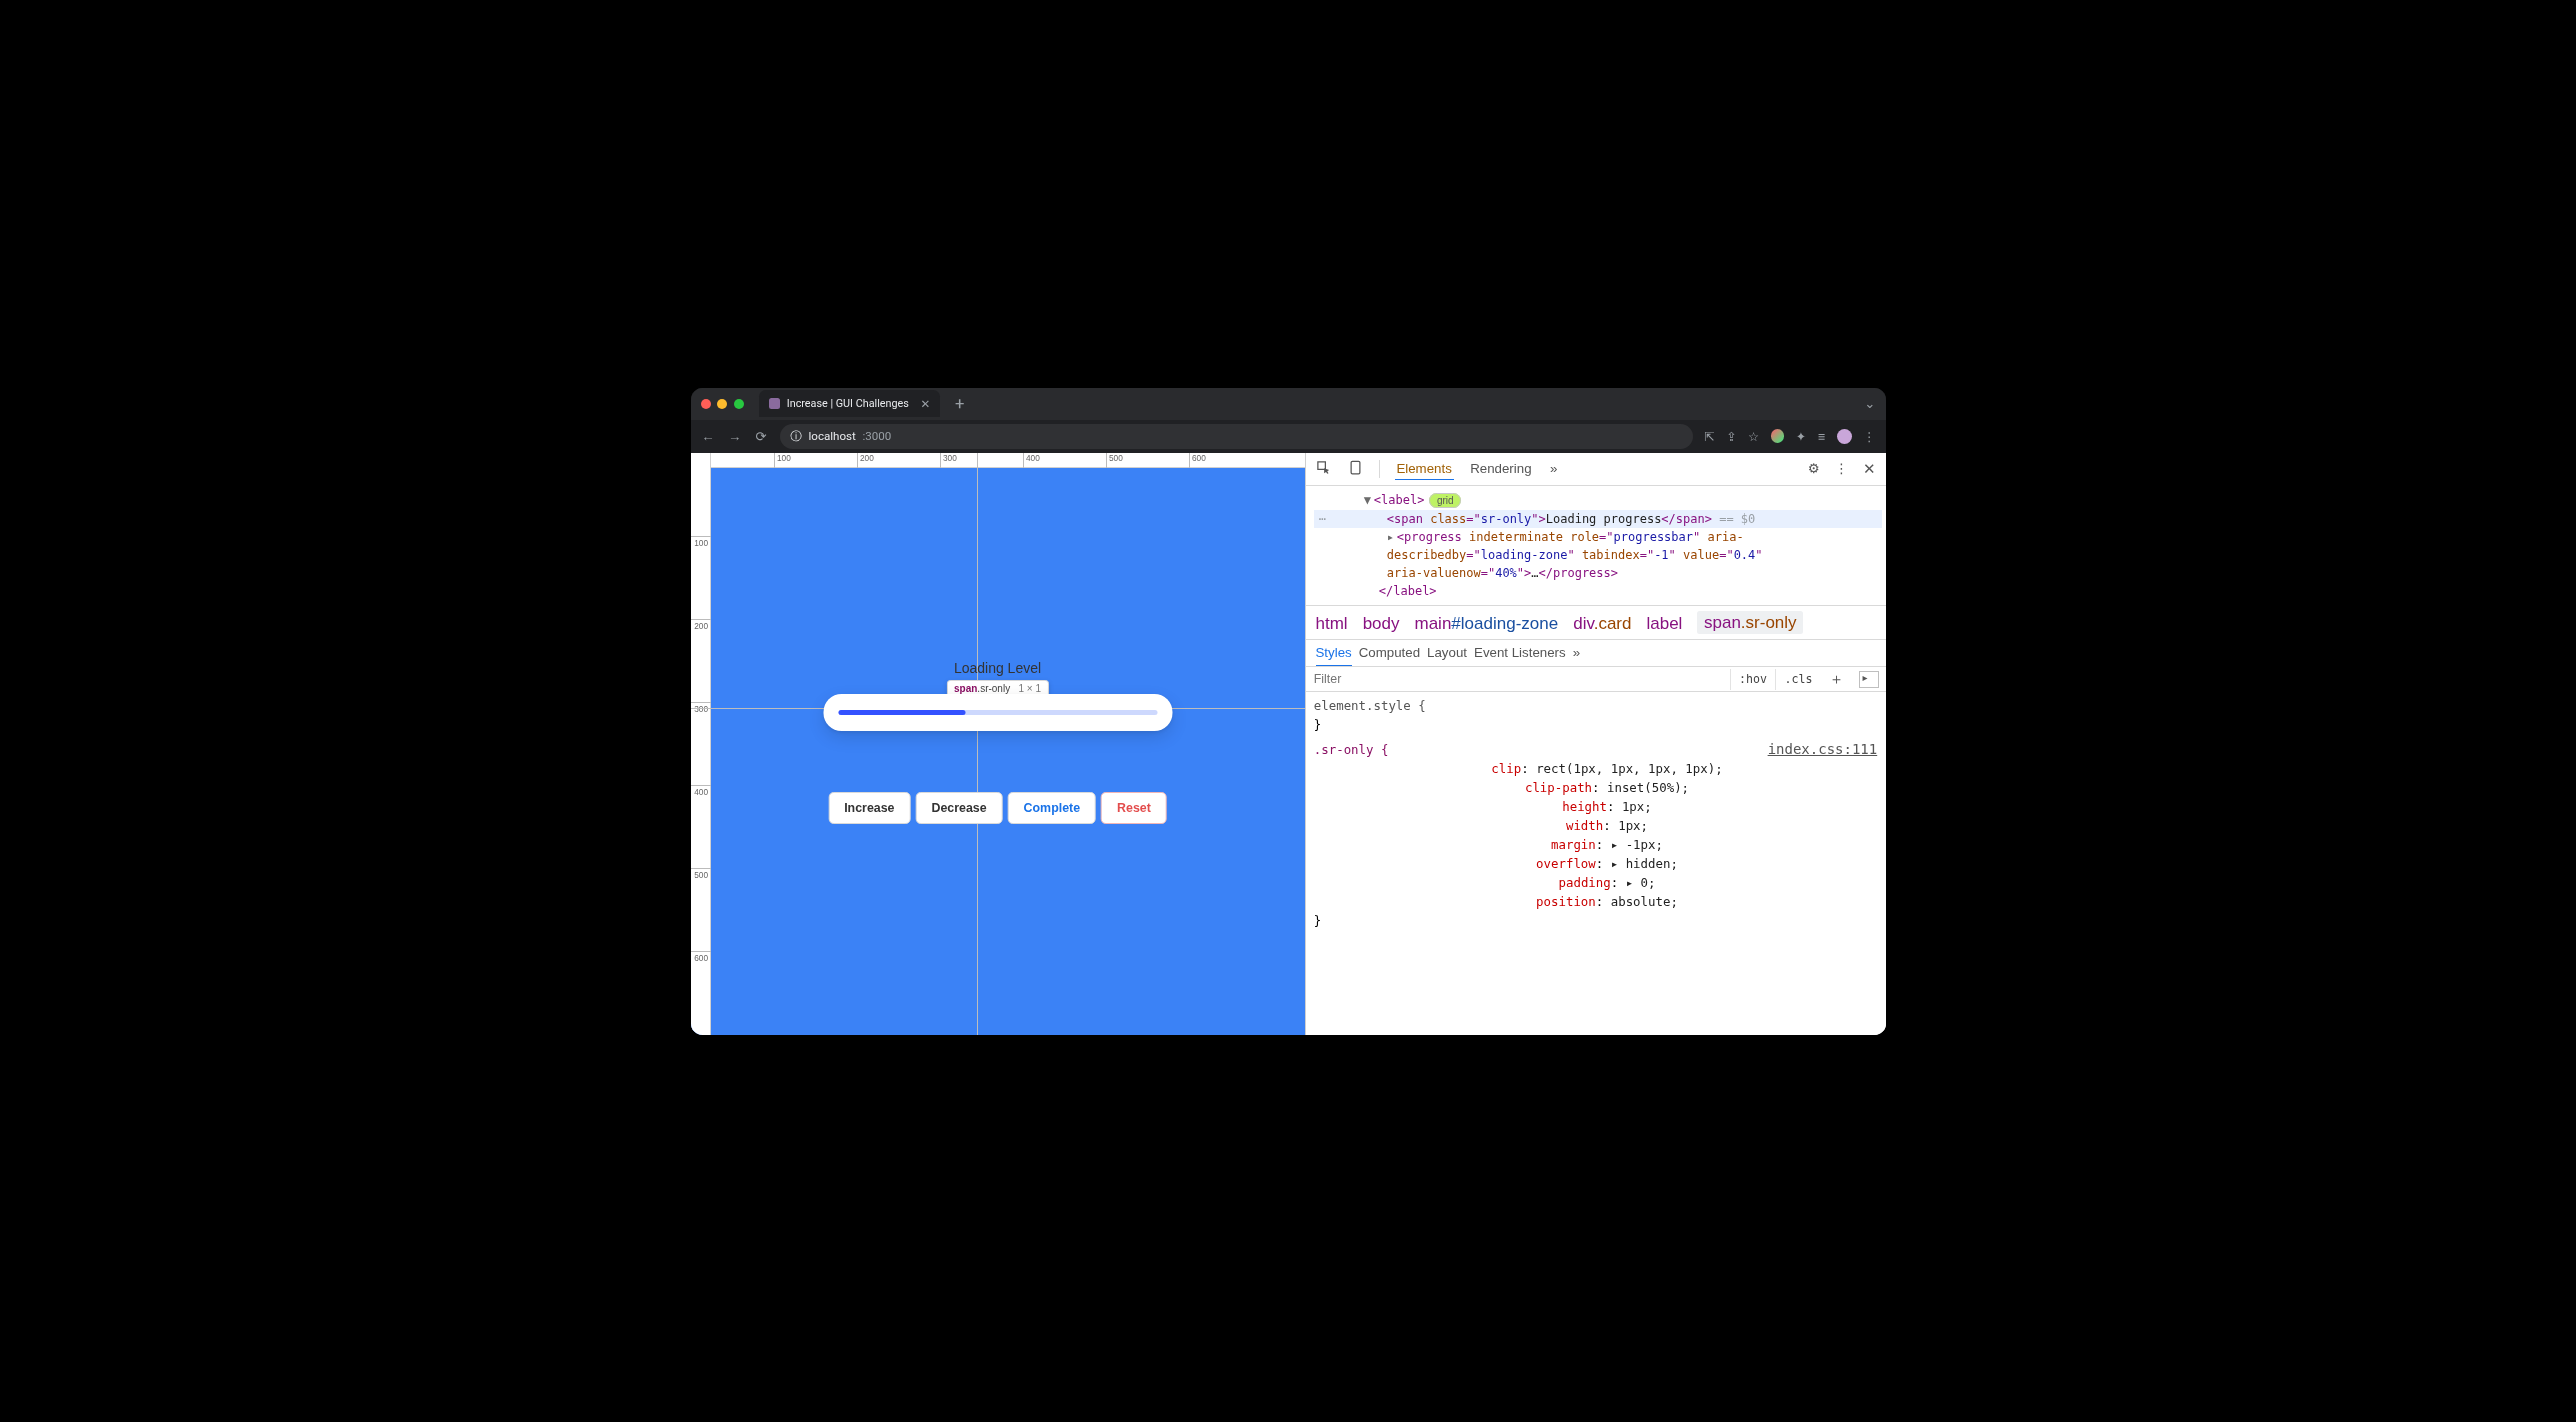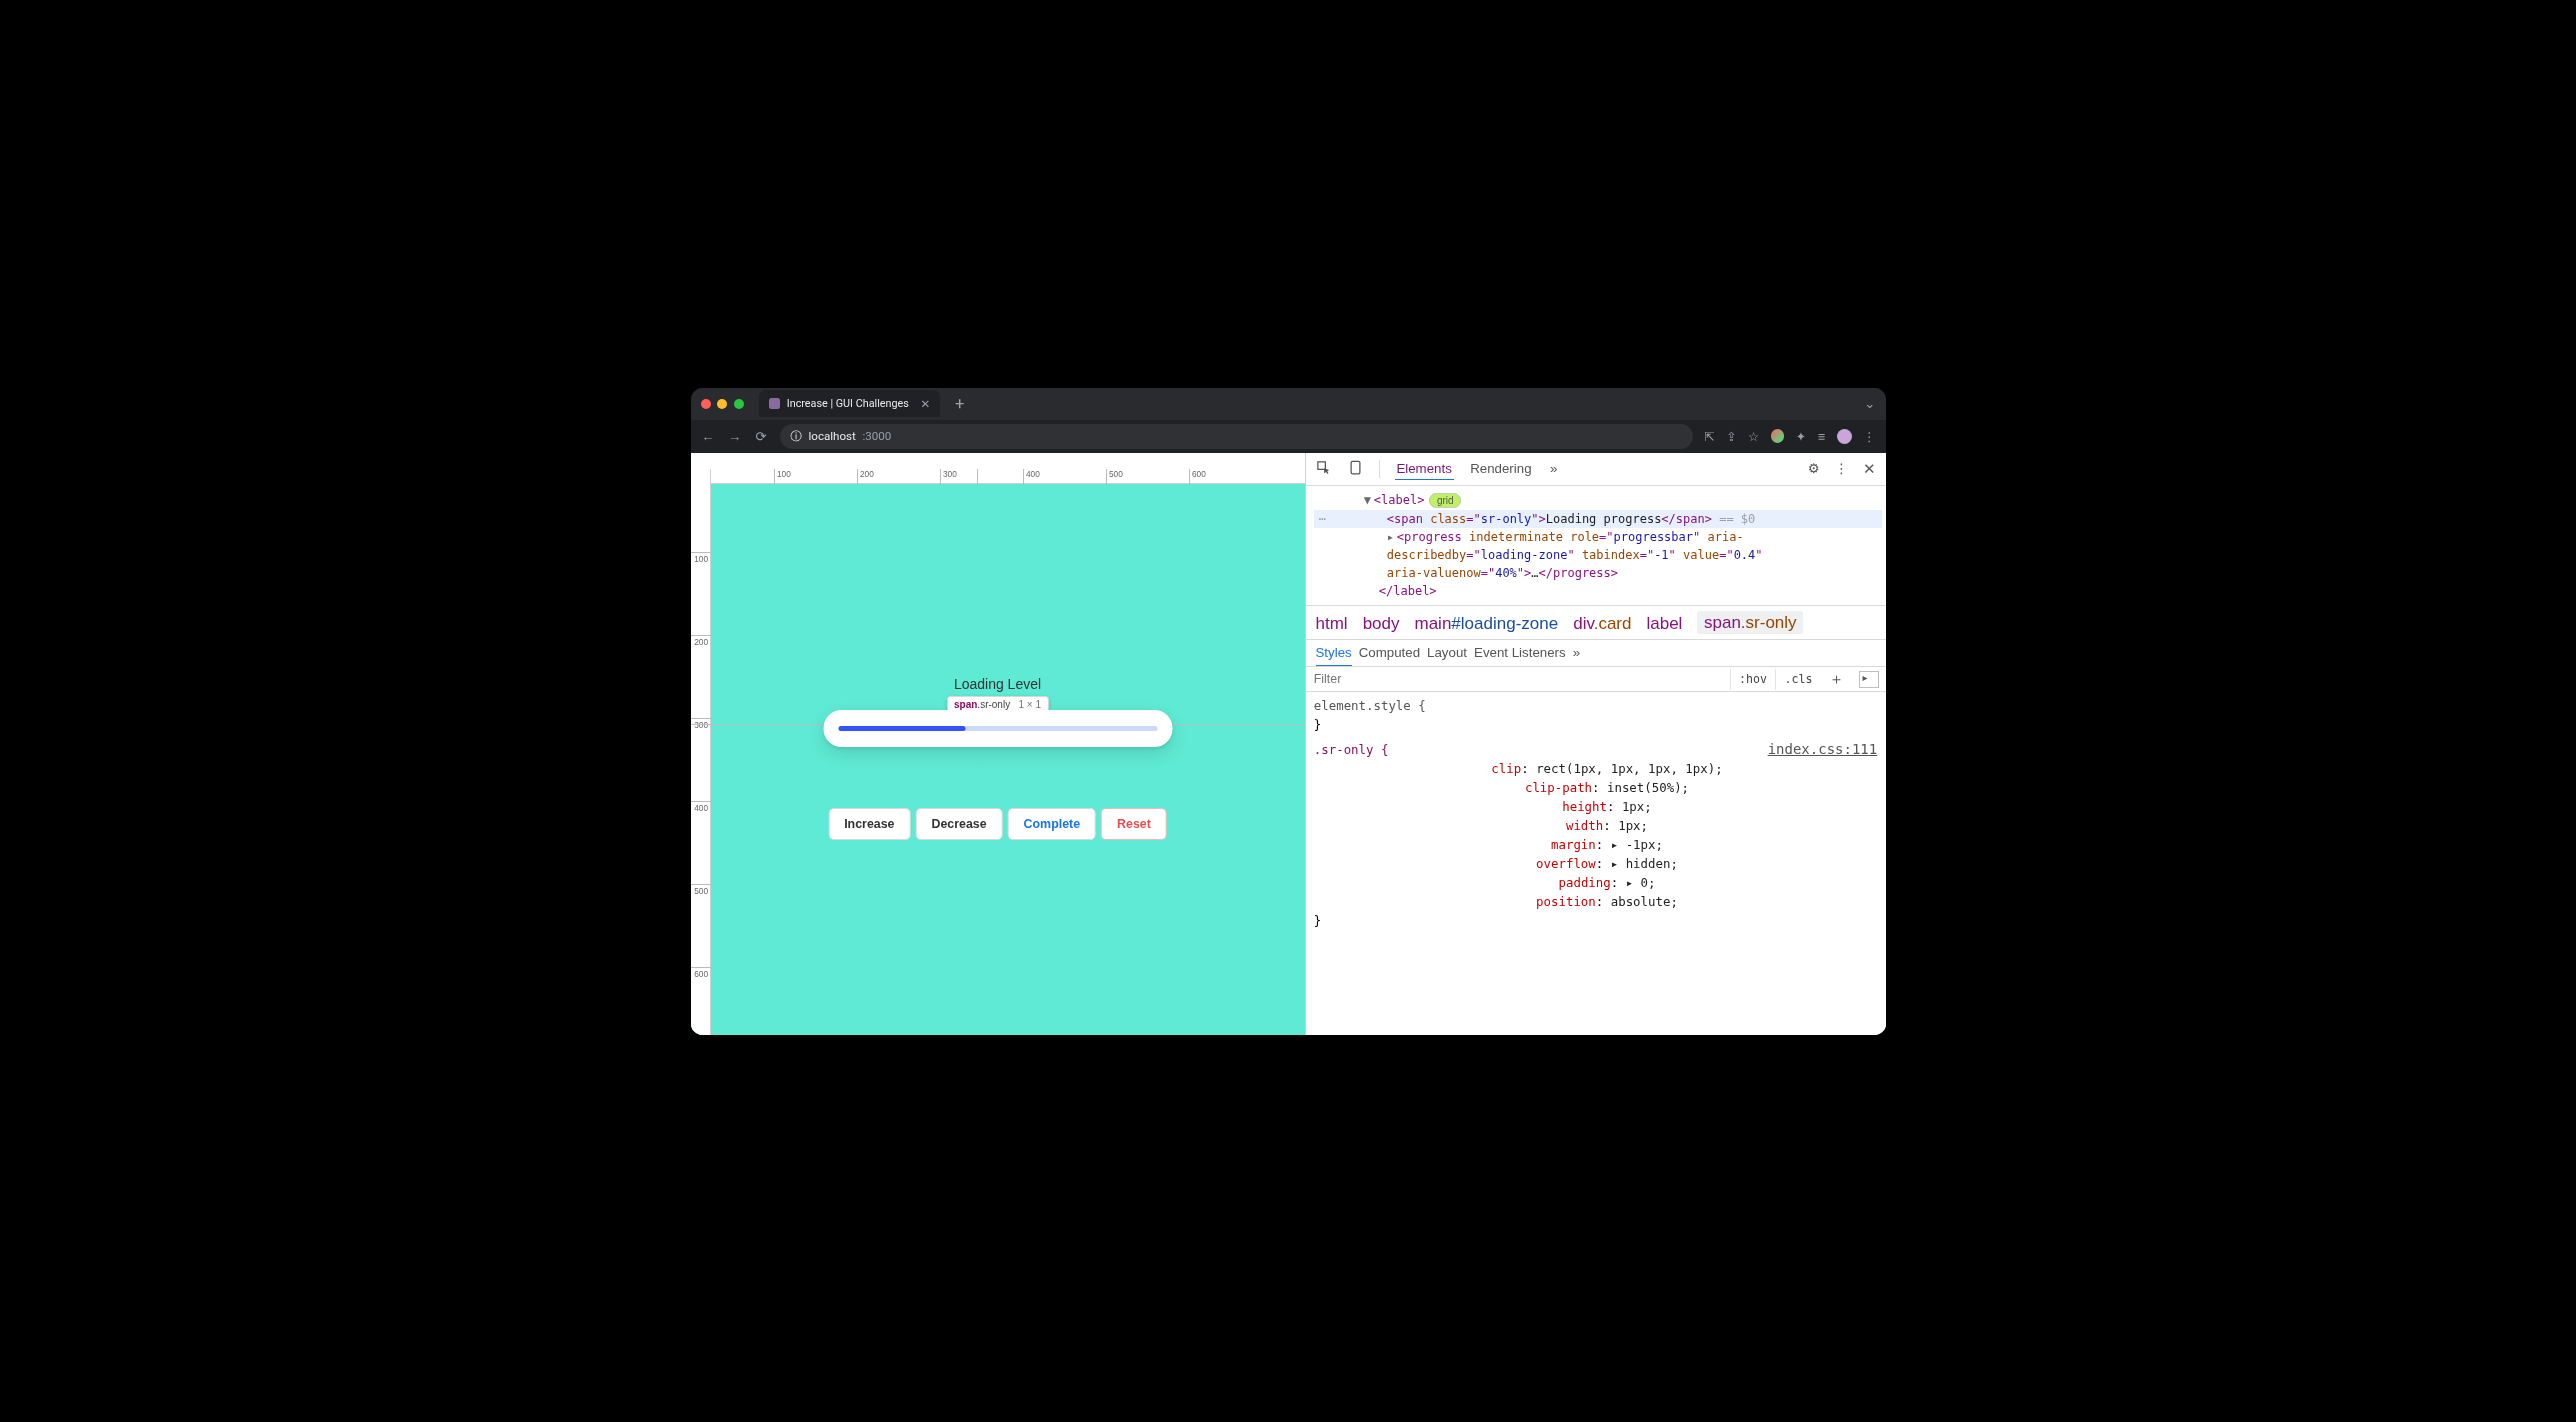--- a/index.html
+++ b/index.html
@@ -62,23 +62,22 @@
     padding:0 10px; color:#e8eaed; font-size:11.6px;
   }
   .omox .muted{ color:#9aa0a6;}
   .rightIcons{ display:flex; align-items:center; gap:11.6px; font-size:12.4px;}
   .dot{ width:13.3px;height:13.3px;border-radius:50%;background:linear-gradient(135deg,#ff5f6d,#38ef7d);}
   .avatar{ width:15px;height:15px;border-radius:50%;background:#c9a6d9;}
 
   
   .split{ flex:1; display:flex; background:#fff; min-height:0;}
   .page{
-    flex:1; position:relative; background:#5eead4; overflow:hidden;
+    flex:1; position:relative; background:#3b82f6; overflow:hidden;
     font-family: -apple-system, sans-serif;
-    margin-top: 16px;
   }
   
   .ruler-h{ position:absolute; left:0; right:0; top:0; height:15px; background:#fff; border-bottom:0.8px solid #d0d0d0; font-size:8.3px; color:#666;}
   .ruler-h .tick{ position:absolute; top:0; border-left:0.8px solid #bbb; height:15px; padding-left:2.5px; line-height:11.6px;}
   .ruler-v{ position:absolute; left:0; top:0; bottom:0; width:20px; background:#fff; border-right:0.8px solid #d0d0d0; font-size:8.3px; color:#666;}
   .ruler-v .tick{ position:absolute; left:0; border-top:0.8px solid #bbb; width:20px; padding-top:1.7px; text-align:right; padding-right:2.5px;}
   .guide-v{ position:absolute; top:0;bottom:0; border-left:0.8px solid #bdbdbd;}
   .guide-h{ position:absolute; left:0;right:0; border-top:0.8px solid #bdbdbd;}
 
   .demo-title{ position:absolute; left:0; right:0; top:207px; text-align:center; color:#333; font-size:14px;}
@@ -123,21 +122,21 @@
     font-family: "SF Mono", Menlo, Consolas, monospace;
     min-height:0;
   }
   .dt-tabs{
     display:flex; align-items:center; gap:15px; padding:5px 10px;
     border-bottom:0.8px solid #d9d9d9; font-family:-apple-system,sans-serif;
   }
   .dt-tabs .spacer{flex:1;}
   .dt-tabs .tool{ color:#555; font-size:13.3px;}
   .dt-tab{ color:#555; font-size:13.3px; padding:3.3px 1.7px;}
-  .dt-tab.active{ color:#701a75; border-bottom:1.7px solid #1a73e8;}
+  .dt-tab.active{ color:#a16207; border-bottom:1.7px solid #1a73e8;}
   .dt-iconbtn{ color:#555; width:16.6px; text-align:center;}
   .dt-x{ font-size:15px; color:#555;}
 
   .dom{
     padding:5px 3.3px 5px 8.3px; font-size:12px; line-height:18px;
     border-bottom:0.8px solid #d9d9d9; overflow:hidden;
   }
   .dom .row{ white-space:pre; }
   .dom .indent1{ padding-left:50px;}
   .dom .indent2{ padding-left:73px; position:relative;}

